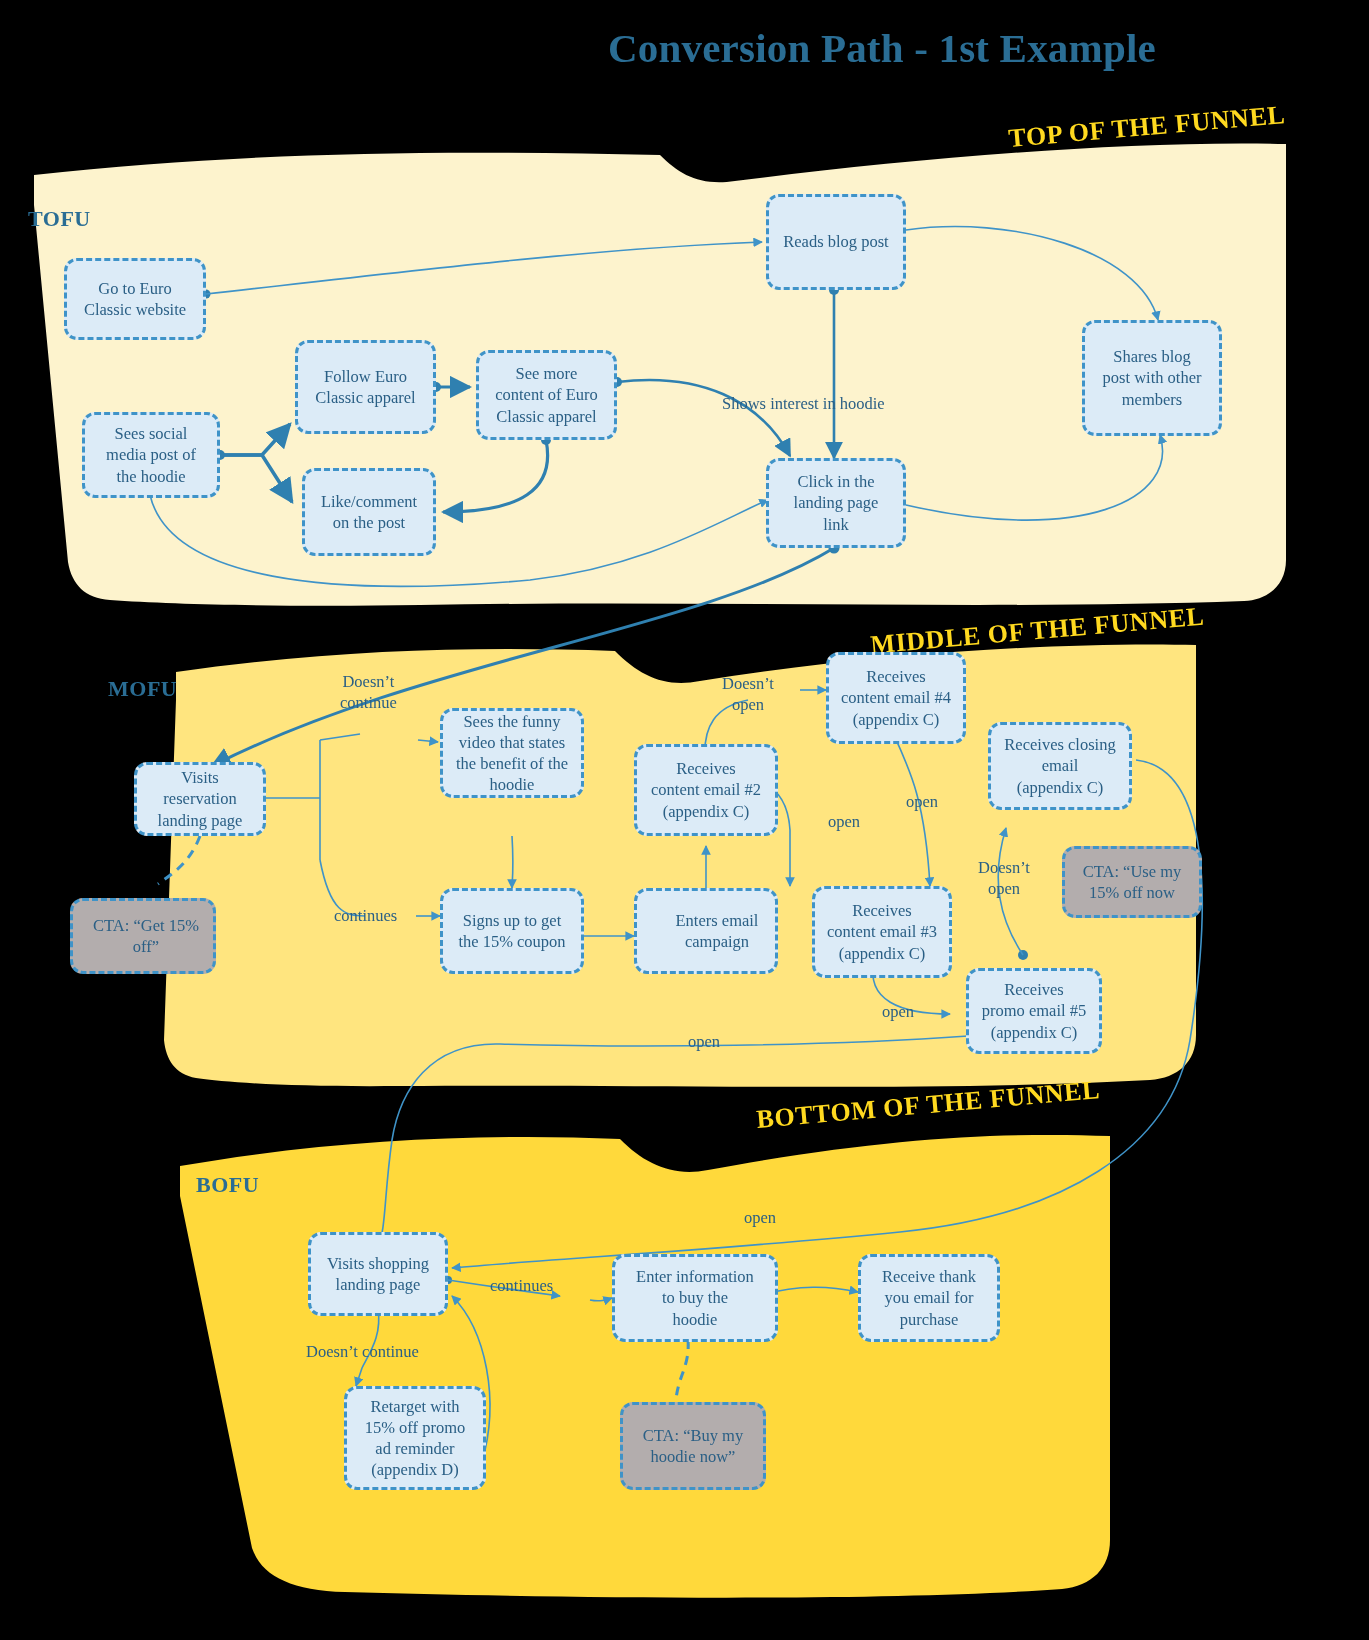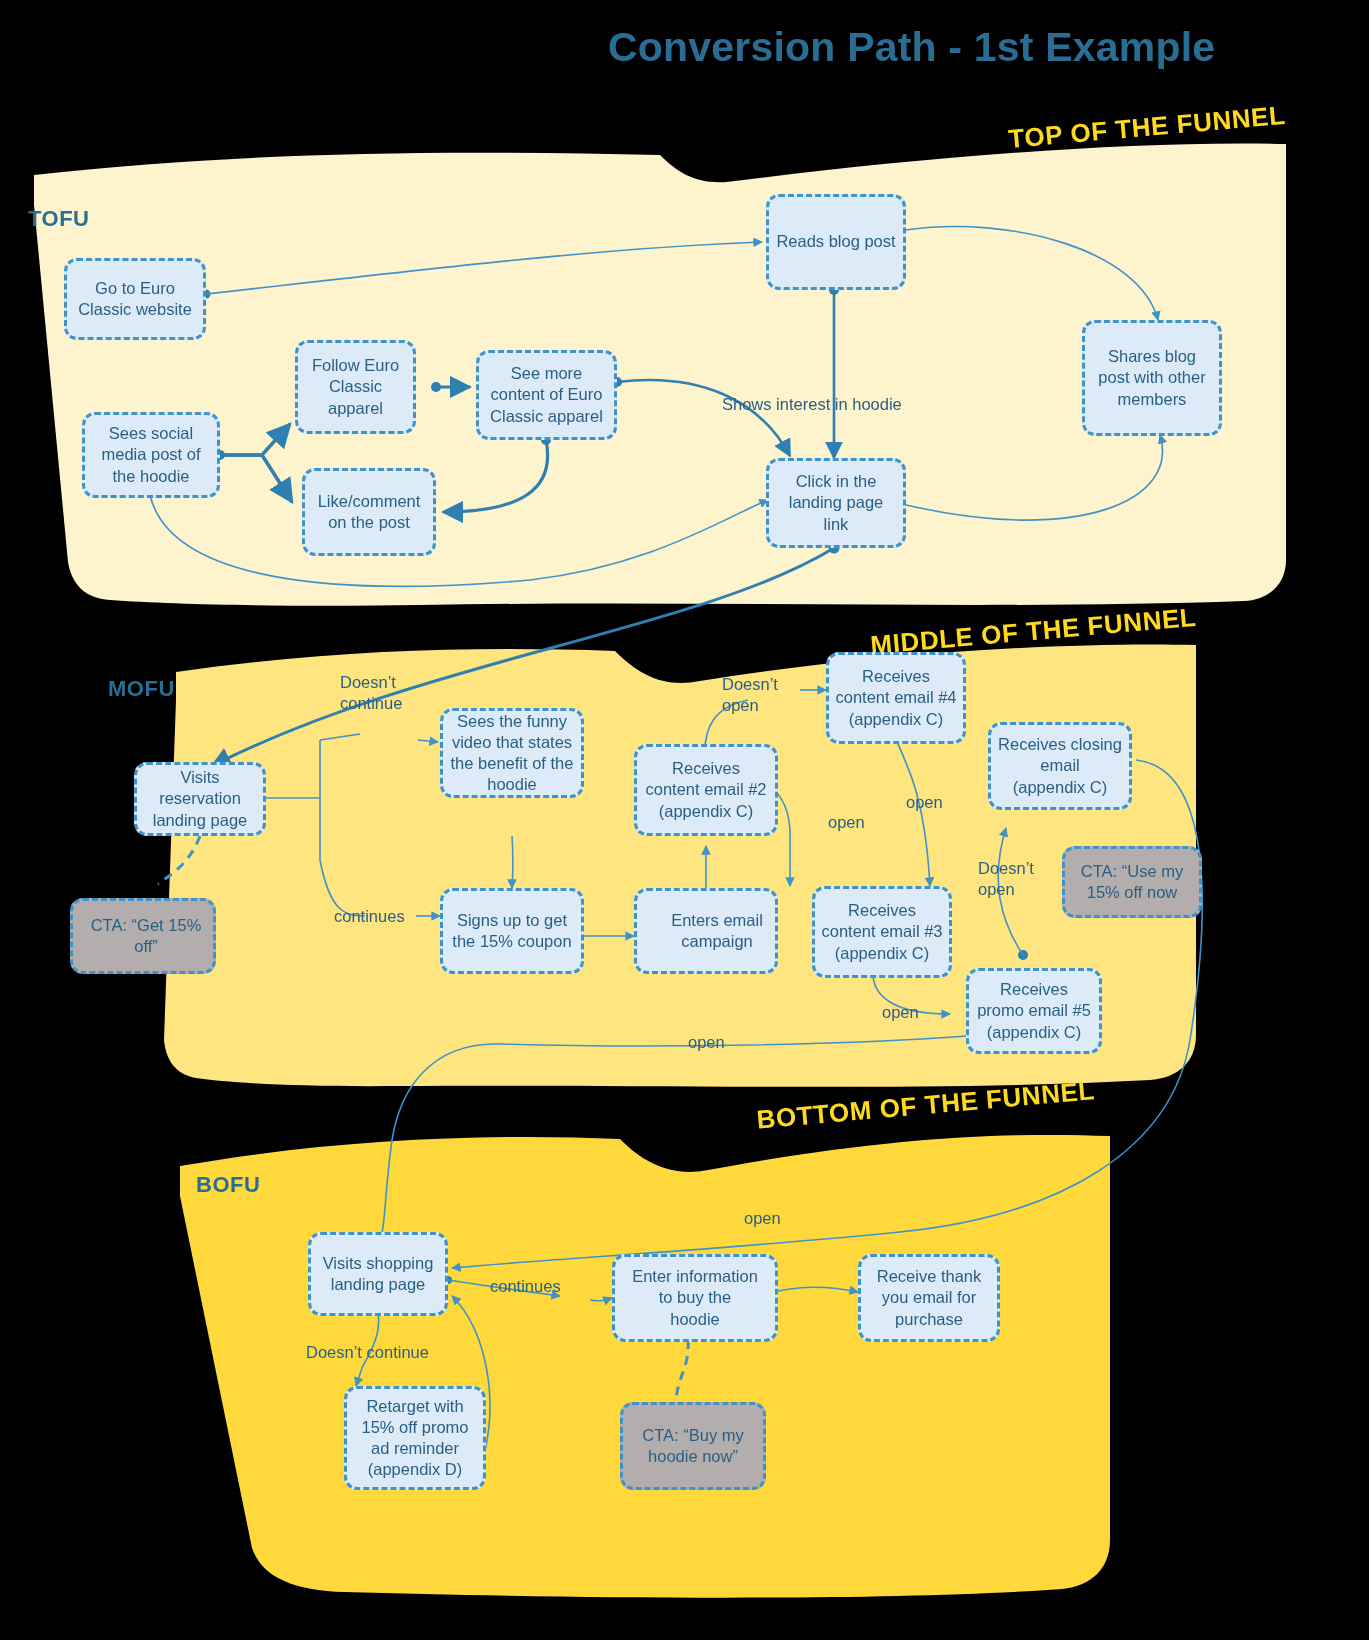--- a/index.html
+++ b/index.html
@@ -1,32 +1,32 @@
 <!DOCTYPE html>
 <html><head>
 <meta charset="utf-8">
 <style>
   html,body{margin:0;padding:0;background:#000;}
   #stage{position:relative;width:1369px;height:1640px;background:#000;overflow:hidden;
-         font-family:Liberation Sans, sans-serif;}
+         font-family:Liberation Serif, serif;}
   #bgsvg{position:absolute;left:0;top:0;width:1369px;height:1640px;}
   #edgesvg{position:absolute;left:0;top:0;width:1369px;height:1640px;pointer-events:none;}
 
   .title{position:absolute;color:#2a6d94;font-size:41px;font-weight:bold;letter-spacing:.2px;
          white-space:nowrap;}
   .stagelabel{position:absolute;color:#2a6d94;font-size:22px;font-weight:bold;letter-spacing:.5px;}
   .funnel-cap{position:absolute;color:#ffd91f;font-size:26px;font-weight:bold;white-space:nowrap;
               letter-spacing:.6px;}
 
   .node{position:absolute;box-sizing:border-box;background:#dcebf7;border:3px dashed #3f93c8;
         border-radius:13px;color:#2a5f85;font-size:16.5px;line-height:1.28;
         display:flex;align-items:center;justify-content:center;text-align:center;padding:4px 6px;}
   .node.cta{background:#b3adad;}
 
-  .elabel{position:absolute;color:#2a5f85;font-size:16.5px;line-height:1.25;
+  .elabel{position:absolute;color:#2a5f85;font-size:16.5px;line-height:1.25;text-align:center;
           white-space:pre;}
 </style>
 </head>
 <body>
 
 <div id="stage">
 
   <svg id="bgsvg" viewBox="0 0 1369 1640">
 
     <path fill="#fdf3cd" d="M 34 175
@@ -137,21 +137,21 @@
   <div class="funnel-cap" style="left:1008px;top:112px;transform:rotate(-5deg);">TOP OF THE FUNNEL</div>
   <div class="funnel-cap" style="left:870px;top:616px;transform:rotate(-5deg);">MIDDLE OF THE FUNNEL</div>
   <div class="funnel-cap" style="left:756px;top:1090px;transform:rotate(-5deg);">BOTTOM OF THE FUNNEL</div>
 
   <div class="stagelabel" style="left:28px;top:206px;">TOFU</div>
   <div class="stagelabel" style="left:108px;top:676px;">MOFU</div>
   <div class="stagelabel" style="left:196px;top:1172px;">BOFU</div>
 
   <div class="node" style="left:82px;top:412px;width:138px;height:86px;">Sees social<br>media post of<br>the hoodie</div>
   <div class="node" style="left:64px;top:258px;width:142px;height:82px;">Go to Euro<br>Classic website</div>
-  <div class="node" style="left:295px;top:340px;width:121px;height:94px;">Follow Euro<br>Classic apparel</div>
+  <div class="node" style="left:295px;top:340px;width:141px;height:94px;">Follow Euro<br>Classic apparel</div>
   <div class="node" style="left:476px;top:350px;width:141px;height:90px;">See more<br>content of Euro<br>Classic apparel</div>
   <div class="node" style="left:302px;top:468px;width:134px;height:88px;">Like/comment<br>on the post</div>
   <div class="node" style="left:766px;top:194px;width:140px;height:96px;">Reads blog post</div>
   <div class="node" style="left:1082px;top:320px;width:140px;height:116px;">Shares blog<br>post with other<br>members</div>
   <div class="node" style="left:766px;top:458px;width:140px;height:90px;">Click in the<br>landing page<br>link</div>
 
   <div class="elabel" style="left:722px;top:394px;">Shows interest in hoodie</div>
 
   <div class="node" style="left:134px;top:762px;width:132px;height:74px;">Visits reservation<br>landing page</div>
   <div class="node cta" style="left:70px;top:898px;width:146px;height:76px;padding-left:12px;">CTA: “Get 15%<br>off”</div>

